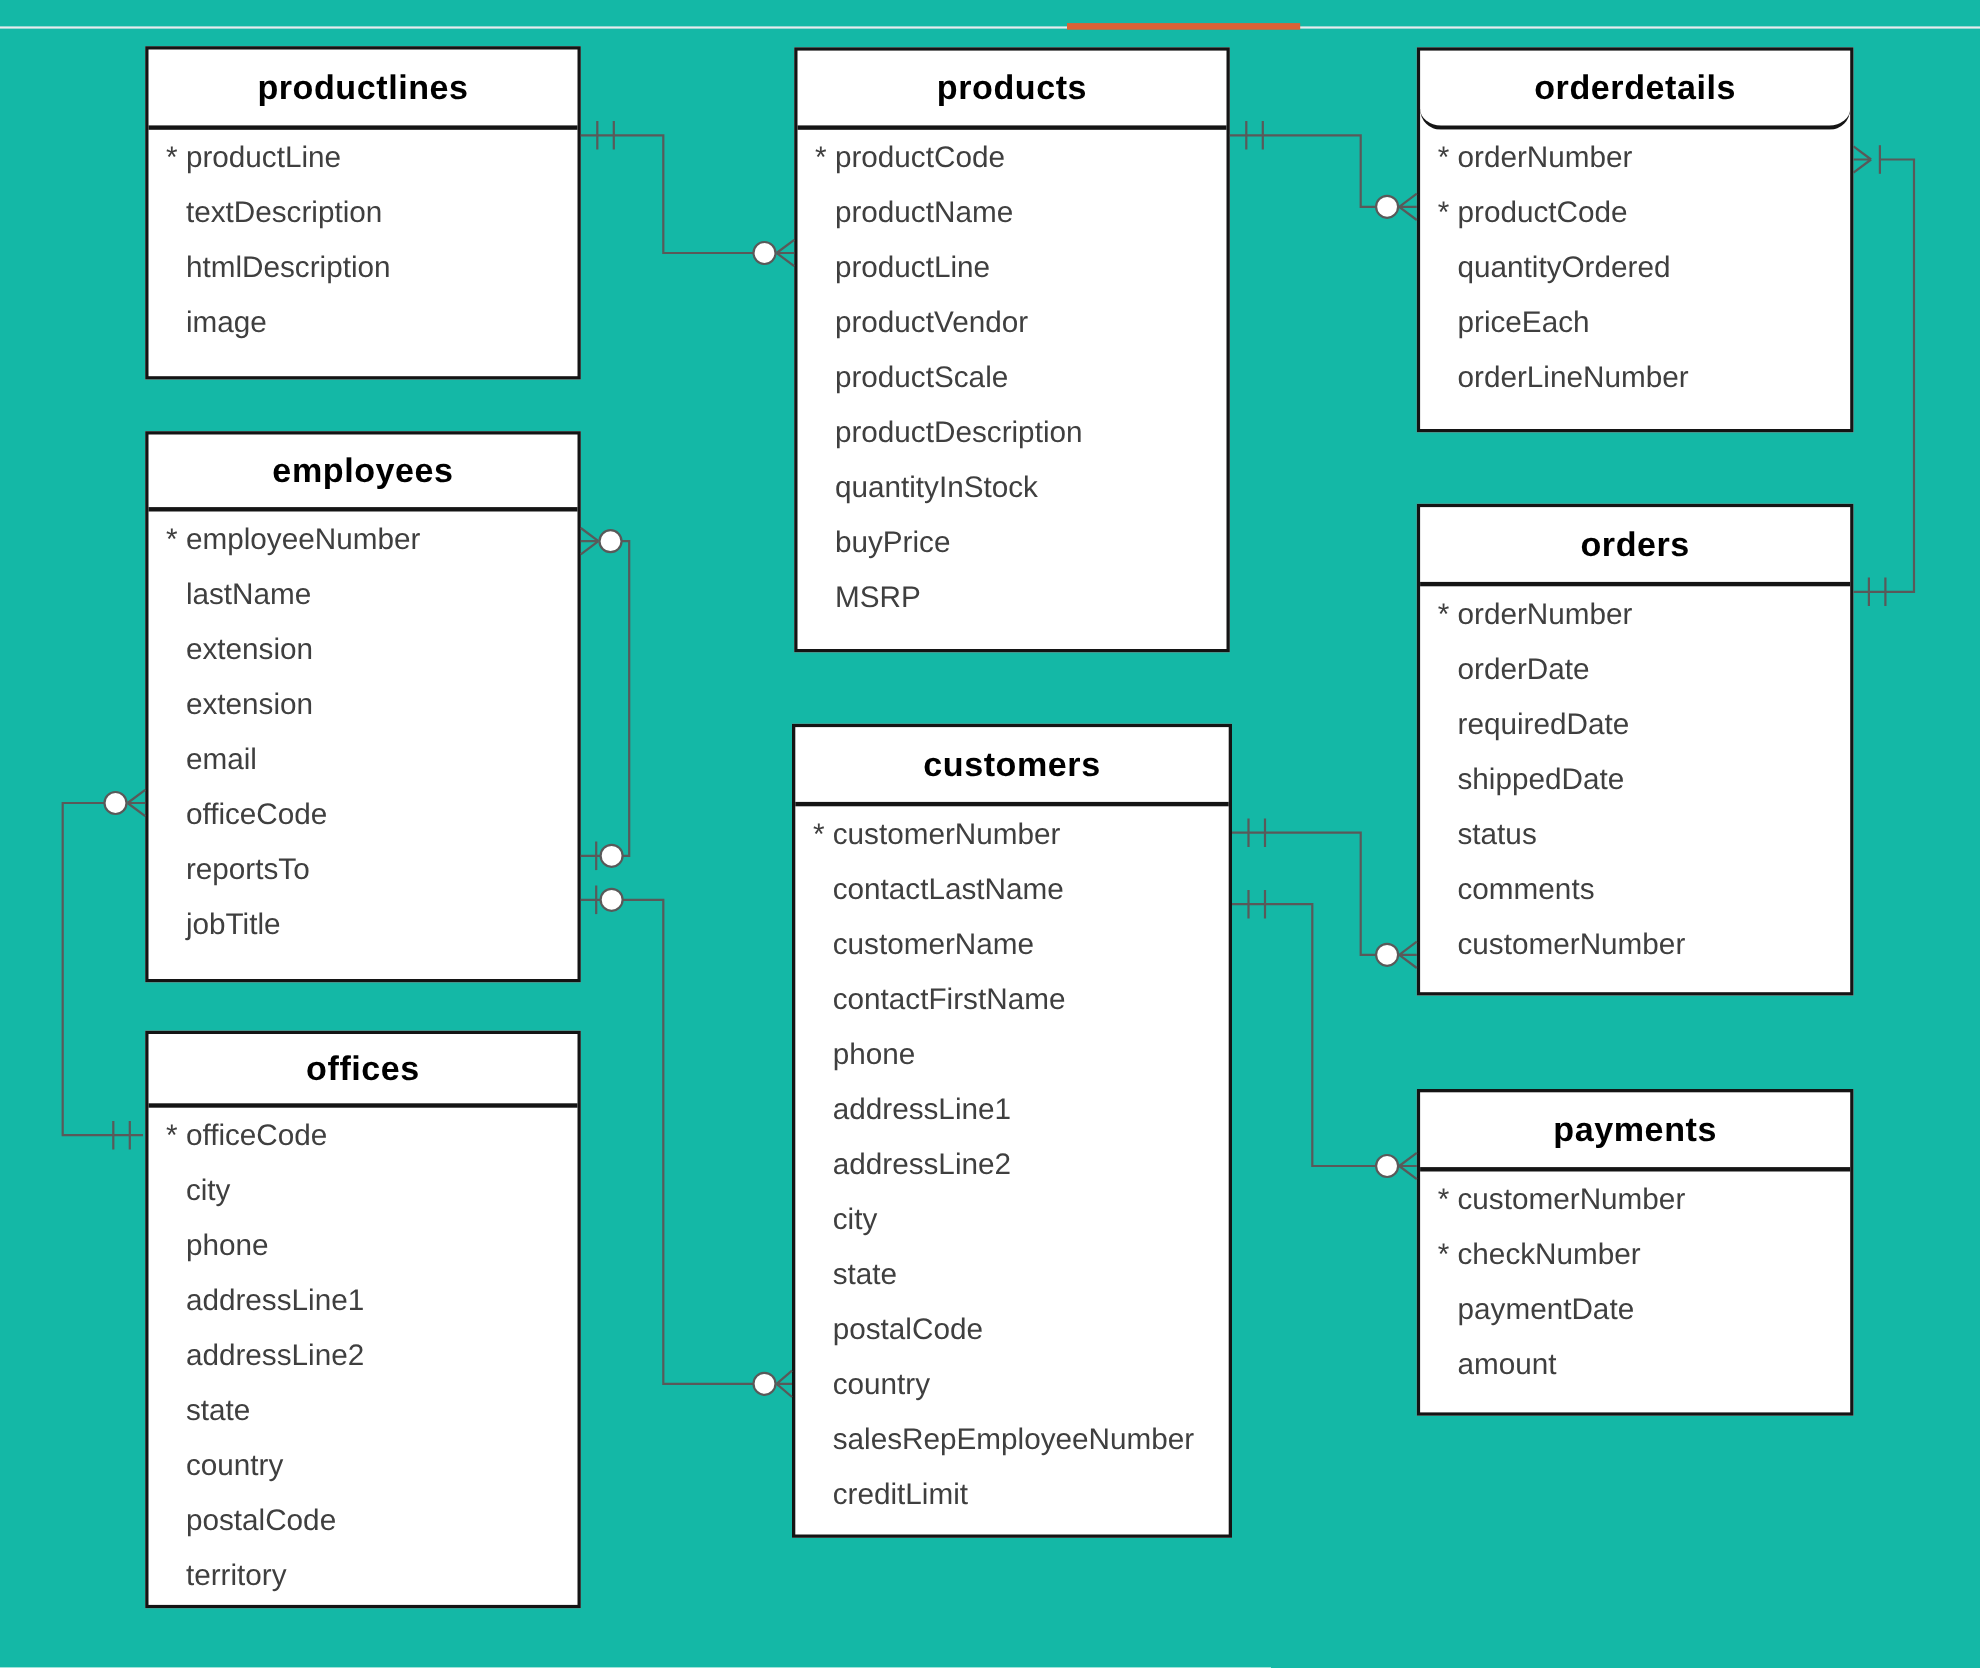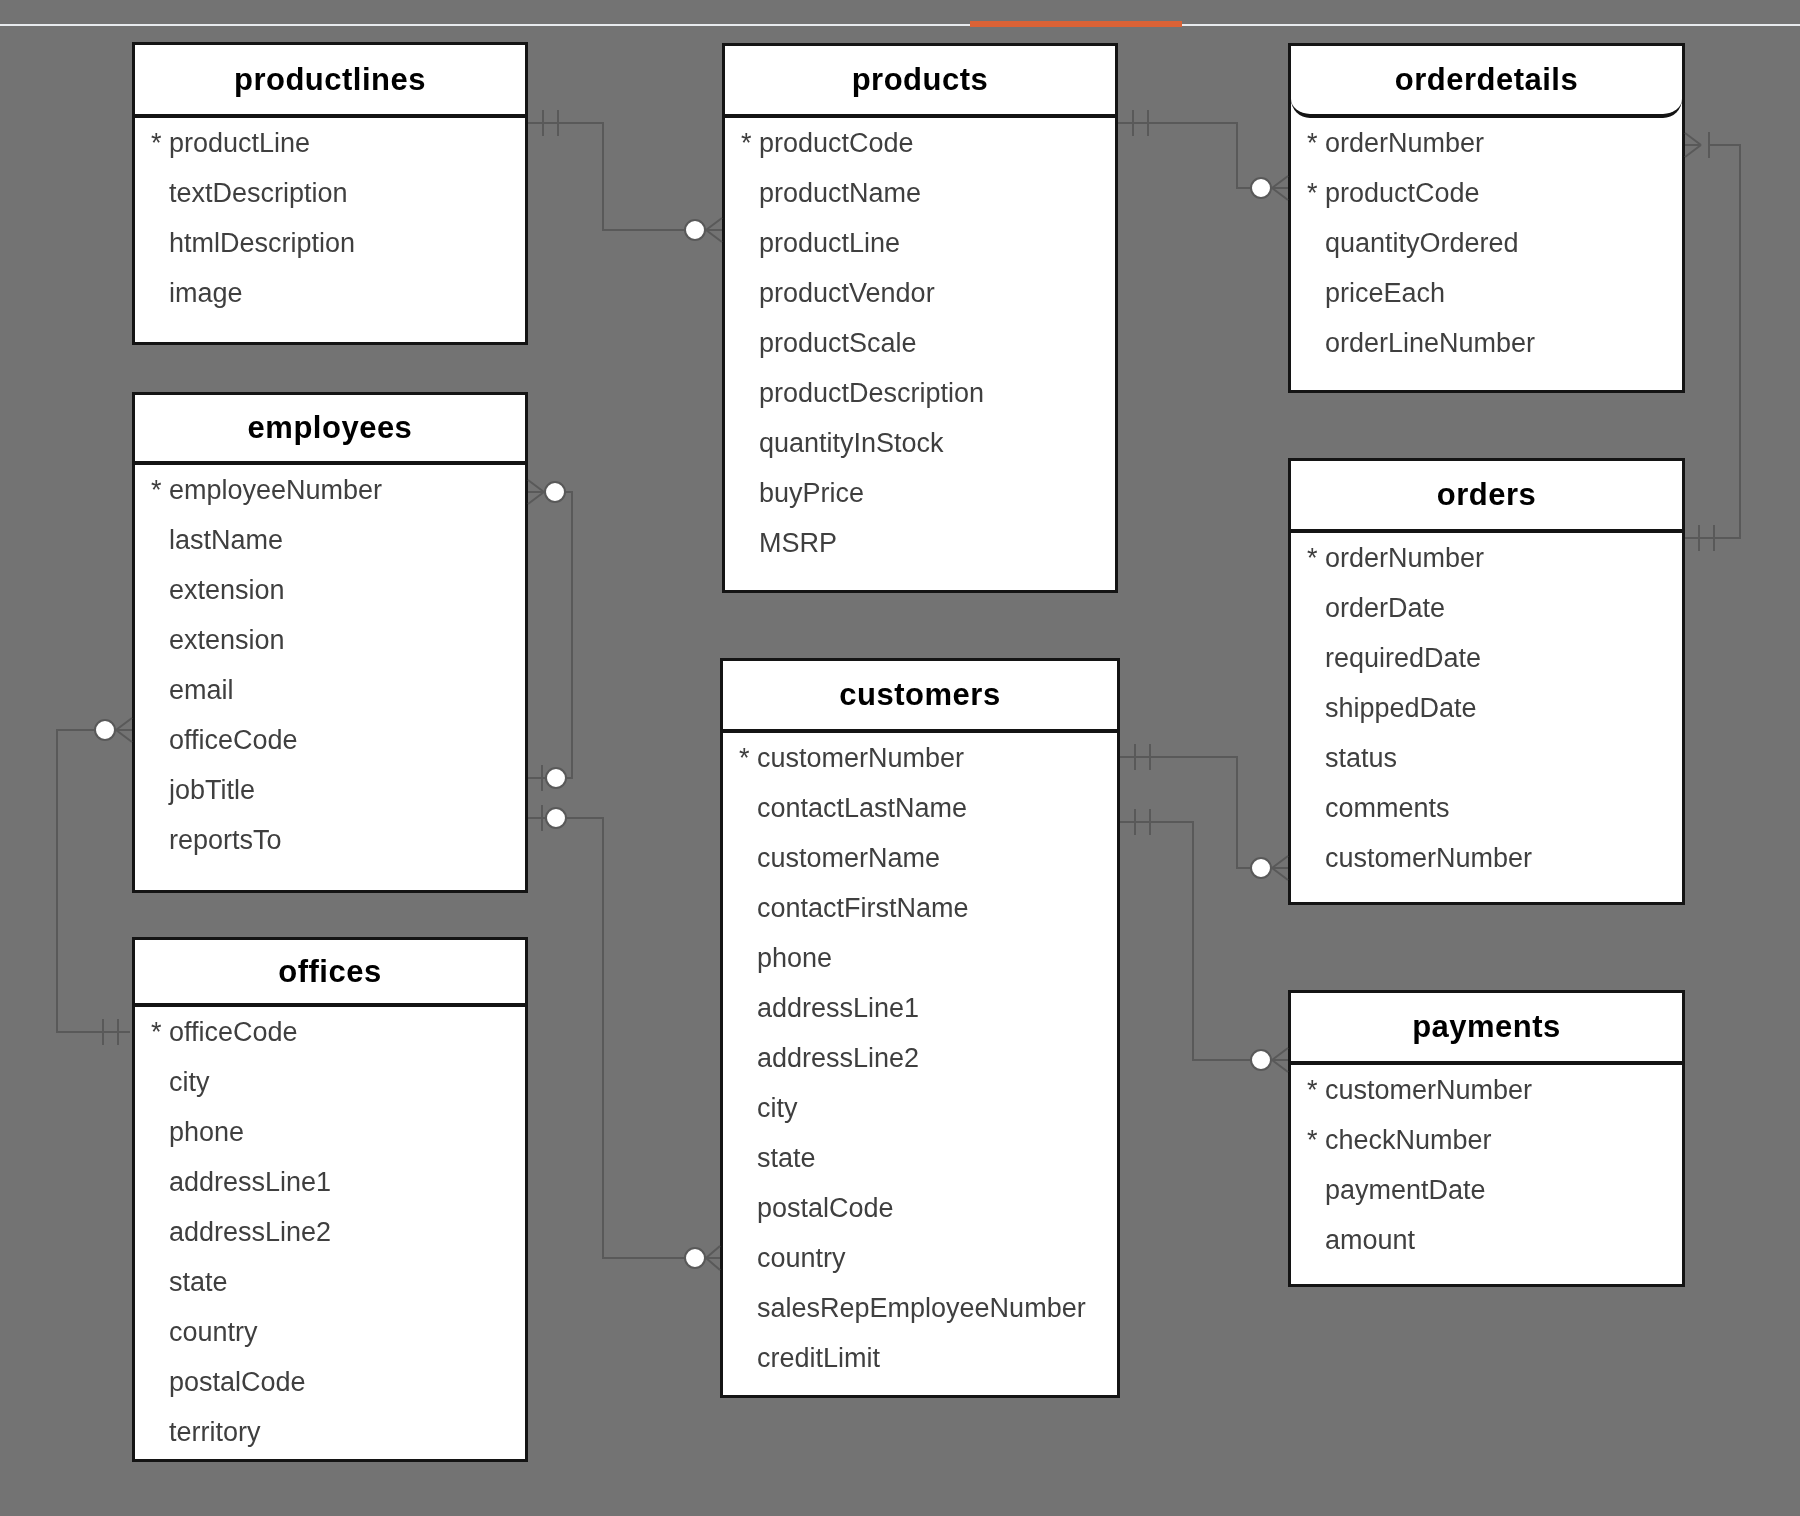--- a/index.html
+++ b/index.html
@@ -1,20 +1,20 @@
 <!DOCTYPE html>
 <html><head>
 <meta charset="utf-8">
 <style>
   html, body { margin: 0; padding: 0; background: #ffffff; }
   #canvas {
     position: relative;
     width: 1800px;
     height: 1516px;
-    background: #737373;
+    background: #14b8a6;
     overflow: hidden;
     font-family: "Liberation Sans", sans-serif;
   }
   .top-divider {
     position: absolute;
     left: 0; top: 24px;
     width: 1800px; height: 2px;
   }
   .top-accent {
     position: absolute;
@@ -185,25 +185,25 @@
           <div class="field-row">
             <span class="pk-marker"></span>
             <span>email</span>
           </div>
           <div class="field-row">
             <span class="pk-marker"></span>
             <span>officeCode</span>
           </div>
           <div class="field-row">
             <span class="pk-marker"></span>
+            <span>reportsTo</span>
+          </div>
+          <div class="field-row">
+            <span class="pk-marker"></span>
             <span>jobTitle</span>
-          </div>
-          <div class="field-row">
-            <span class="pk-marker"></span>
-            <span>reportsTo</span>
           </div>
         </div>
       </div>
       <div class="table-box" style="left: 1288px; top: 458px; width: 397px; height: 447px;">
         <div class="table-header" style="height: 68px;">orders</div>
         <div class="table-body">
           <div class="field-row">
             <span class="pk-marker">*</span>
             <span>orderNumber</span>
           </div>

